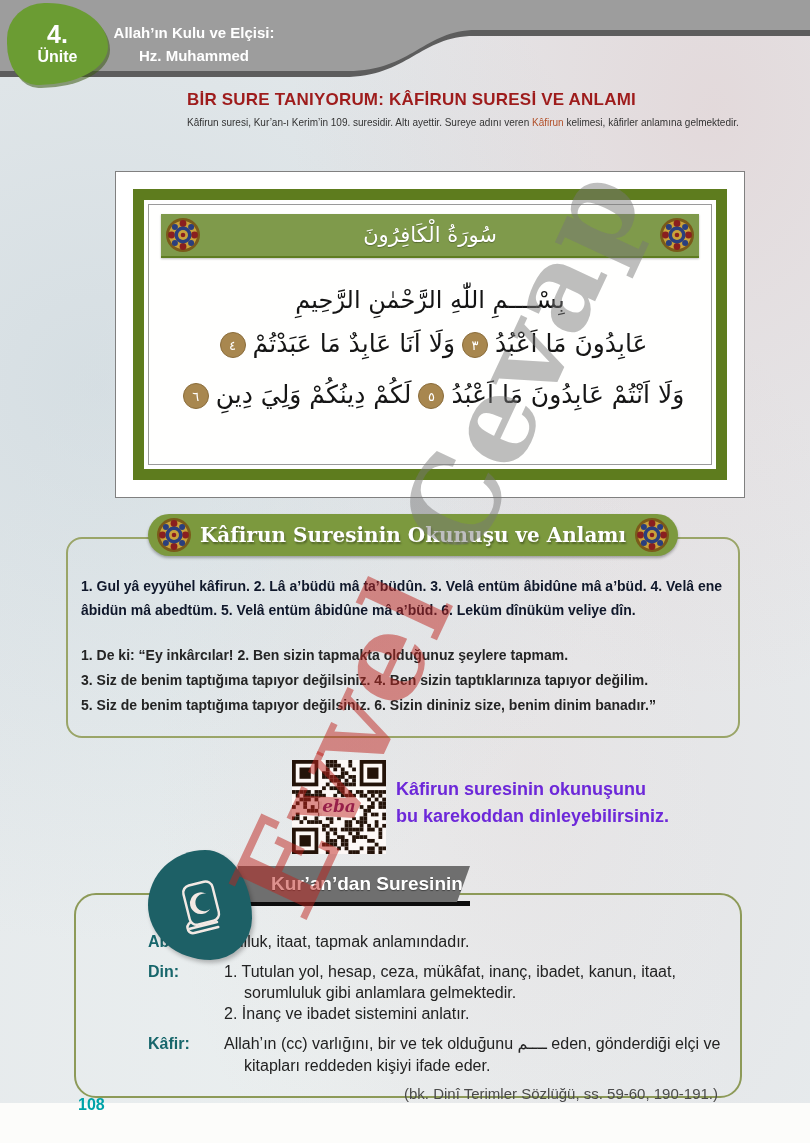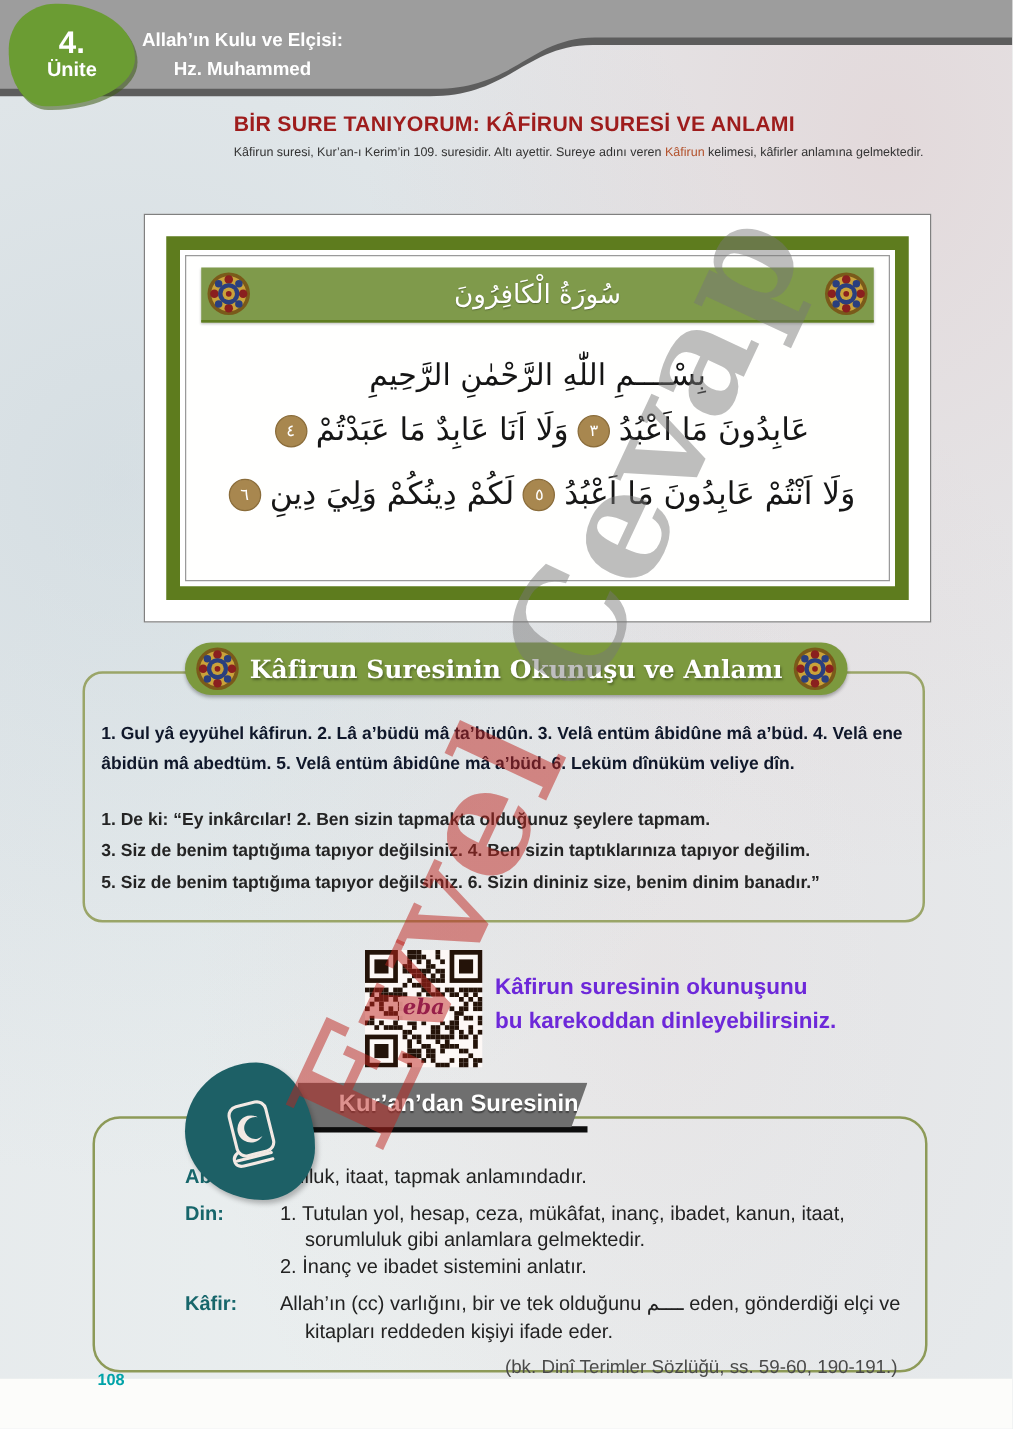--- a/index.html
+++ b/index.html
@@ -148,21 +148,21 @@
     flex:0 0 76px;font-weight:bold;color:#17666b;font-size:16px;line-height:1.32;
   }
   .def-text{flex:1;font-size:16px;color:#222;line-height:1.32;}
   .def-text .hang{padding-left:20px;text-indent:-20px;}
   .citation{
     text-align:right;font-size:15px;color:#4a4a4a;margin-top:2px;padding-right:4px;
   }
   
   .page-number{
     position:absolute;left:78px;top:1096px;z-index:2;
-    color:#00a3a8;font-weight:bold;font-size:13px;
+    color:#00a3a8;font-weight:bold;font-size:16px;
   }
   .watermark{
     position:absolute;left:437px;top:542px;z-index:10;pointer-events:none;
     transform:translate(-50%,-50%) rotate(-65deg);
     font-family:"DejaVu Serif",serif;font-weight:bold;font-size:118px;
     white-space:nowrap;letter-spacing:2px;
   }
   .watermark .w1{color:rgba(190,35,30,.50);}
   .watermark .w2{color:rgba(120,120,120,.48);}
 </style>

